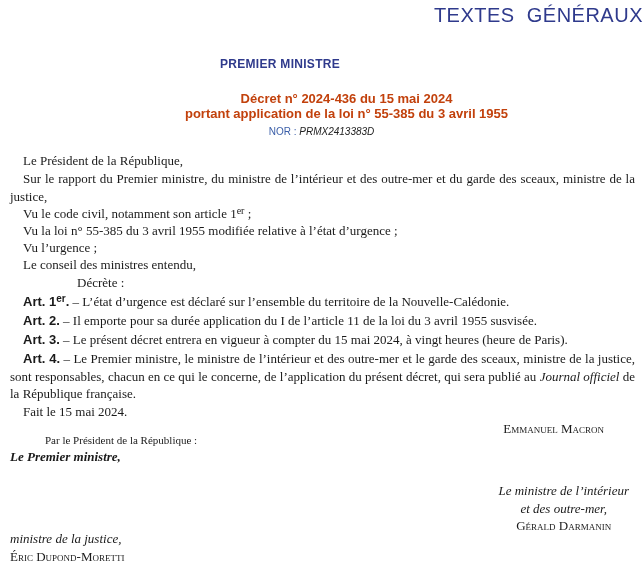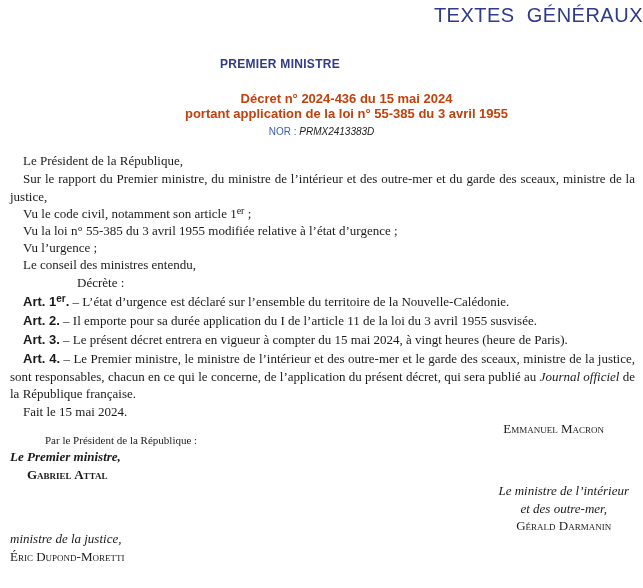--- a/index.html
+++ b/index.html
@@ -52,21 +52,20 @@
   <div class="para" style="top:350px;"><span class="art-label">Art. 4.</span><span> – Le Premier ministre, le ministre de l’intérieur et des outre-mer et le garde des sceaux, ministre de la justice, sont responsables, chacun en ce qui le concerne, de l’application du présent décret, qui sera publié au </span><span class="italic">Journal officiel</span><span> de la République française.</span></div>
 
   <div class="para" style="top:403px;">Fait le 15 mai 2024.</div>
 
   <div class="abs smallcaps" style="top:420px; right:39px;">Emmanuel Macron</div>
 
   <div class="abs" style="top:432px; left:45px; font-size:11px;">Par le Président de la République :</div>
 
   <div class="abs" style="top:448px; left:10px;font-weight:bold;">
     <div class="italic">Le Premier ministre,</div>
-    <div class="smallcaps" style="padding-left:17px;">Gabriel Attal</div>
   </div>
 
   <div class="abs" style="top:482px; right:14px; text-align:center;">
     <div class="italic">Le ministre de l’intérieur</div>
     <div class="italic">et des outre-mer,</div>
     <div class="smallcaps">Gérald Darmanin</div>
   </div>
 
   <div class="abs" style="top:530px; left:10px;">
     <div class="italic">ministre de la justice,</div>

